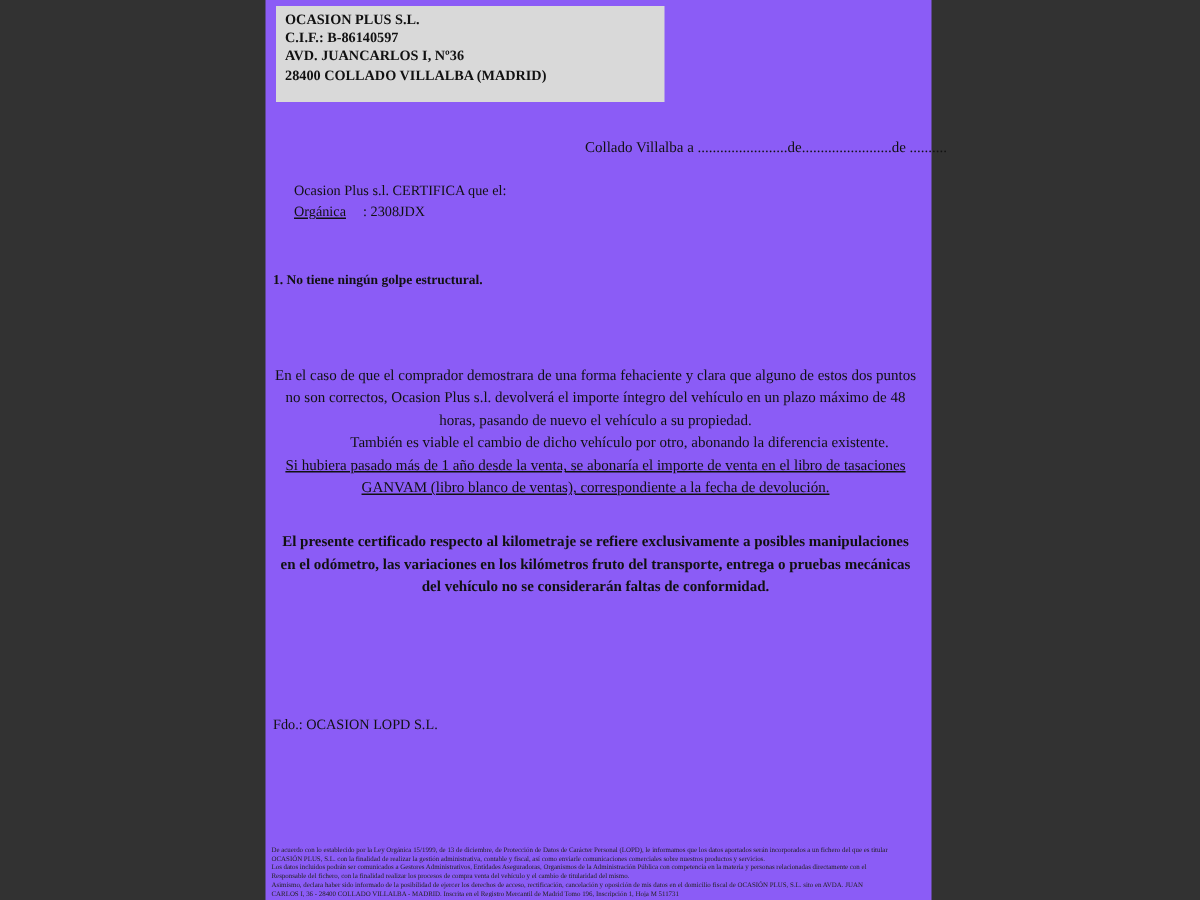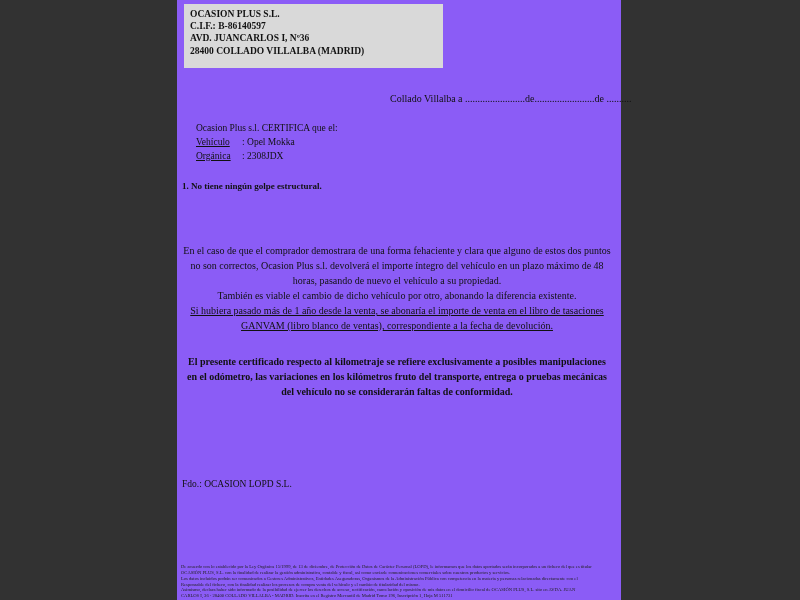--- a/index.html
+++ b/index.html
@@ -70,21 +70,21 @@
   .point2 { top: 202px; }
   .para {
     position: absolute;
     left: 5px;
     width: 430px;
     font-size: 10px;
     line-height: 15px;
     text-align: center;
   }
   .para1 { top: 243px; }
-  .para2 { top: 288px; }
+  .para2 { top: 288px; margin-left: 16px; }
   .para3 { top: 303px; text-decoration: underline; }
   .para4 { top: 354px; font-weight: bold; }
   .signature {
     position: absolute;
     left: 5px;
     top: 479px;
     font-size: 9.5px;
     white-space: nowrap;
   }
   .legal {
@@ -111,21 +111,20 @@
     <div class="hline">OCASION PLUS S.L.</div>
     <div class="hline">C.I.F.: B-86140597</div>
     <div class="hline">AVD. JUANCARLOS I, Nº36</div>
     <div class="hline">28400 COLLADO VILLALBA (MADRID)</div>
   </div>
 
   <div class="date-line">Collado Villalba a ........................de........................de ..........</div>
 
   <div class="cert-block">
     <div class="cert-intro">Ocasion Plus s.l. CERTIFICA que el:</div>
-    <div class="cert-row"><span class="lbl">Vehículo</span><span>: Opel Mokka</span></div>
     <div class="cert-row"><span class="lbl">Orgánica</span><span>: 2308JDX</span></div>
   </div>
 
   <div class="point point1">1. No tiene ningún golpe estructural.</div>
 
   <div class="para para1">En el caso de que el comprador demostrara de una forma fehaciente y clara que alguno de estos dos puntos no son correctos, Ocasion Plus s.l. devolverá el importe íntegro del vehículo en un plazo máximo de 48 horas, pasando de nuevo el vehículo a su propiedad.</div>
   <div class="para para2">También es viable el cambio de dicho vehículo por otro, abonando la diferencia existente.</div>
   <div class="para para3">Si hubiera pasado más de 1 año desde la venta, se abonaría el importe de venta en el libro de tasaciones GANVAM (libro blanco de ventas), correspondiente a la fecha de devolución.</div>
   <div class="para para4">El presente certificado respecto al kilometraje se refiere exclusivamente a posibles manipulaciones en el odómetro, las variaciones en los kilómetros fruto del transporte, entrega o pruebas mecánicas del vehículo no se considerarán faltas de conformidad.</div>
 

